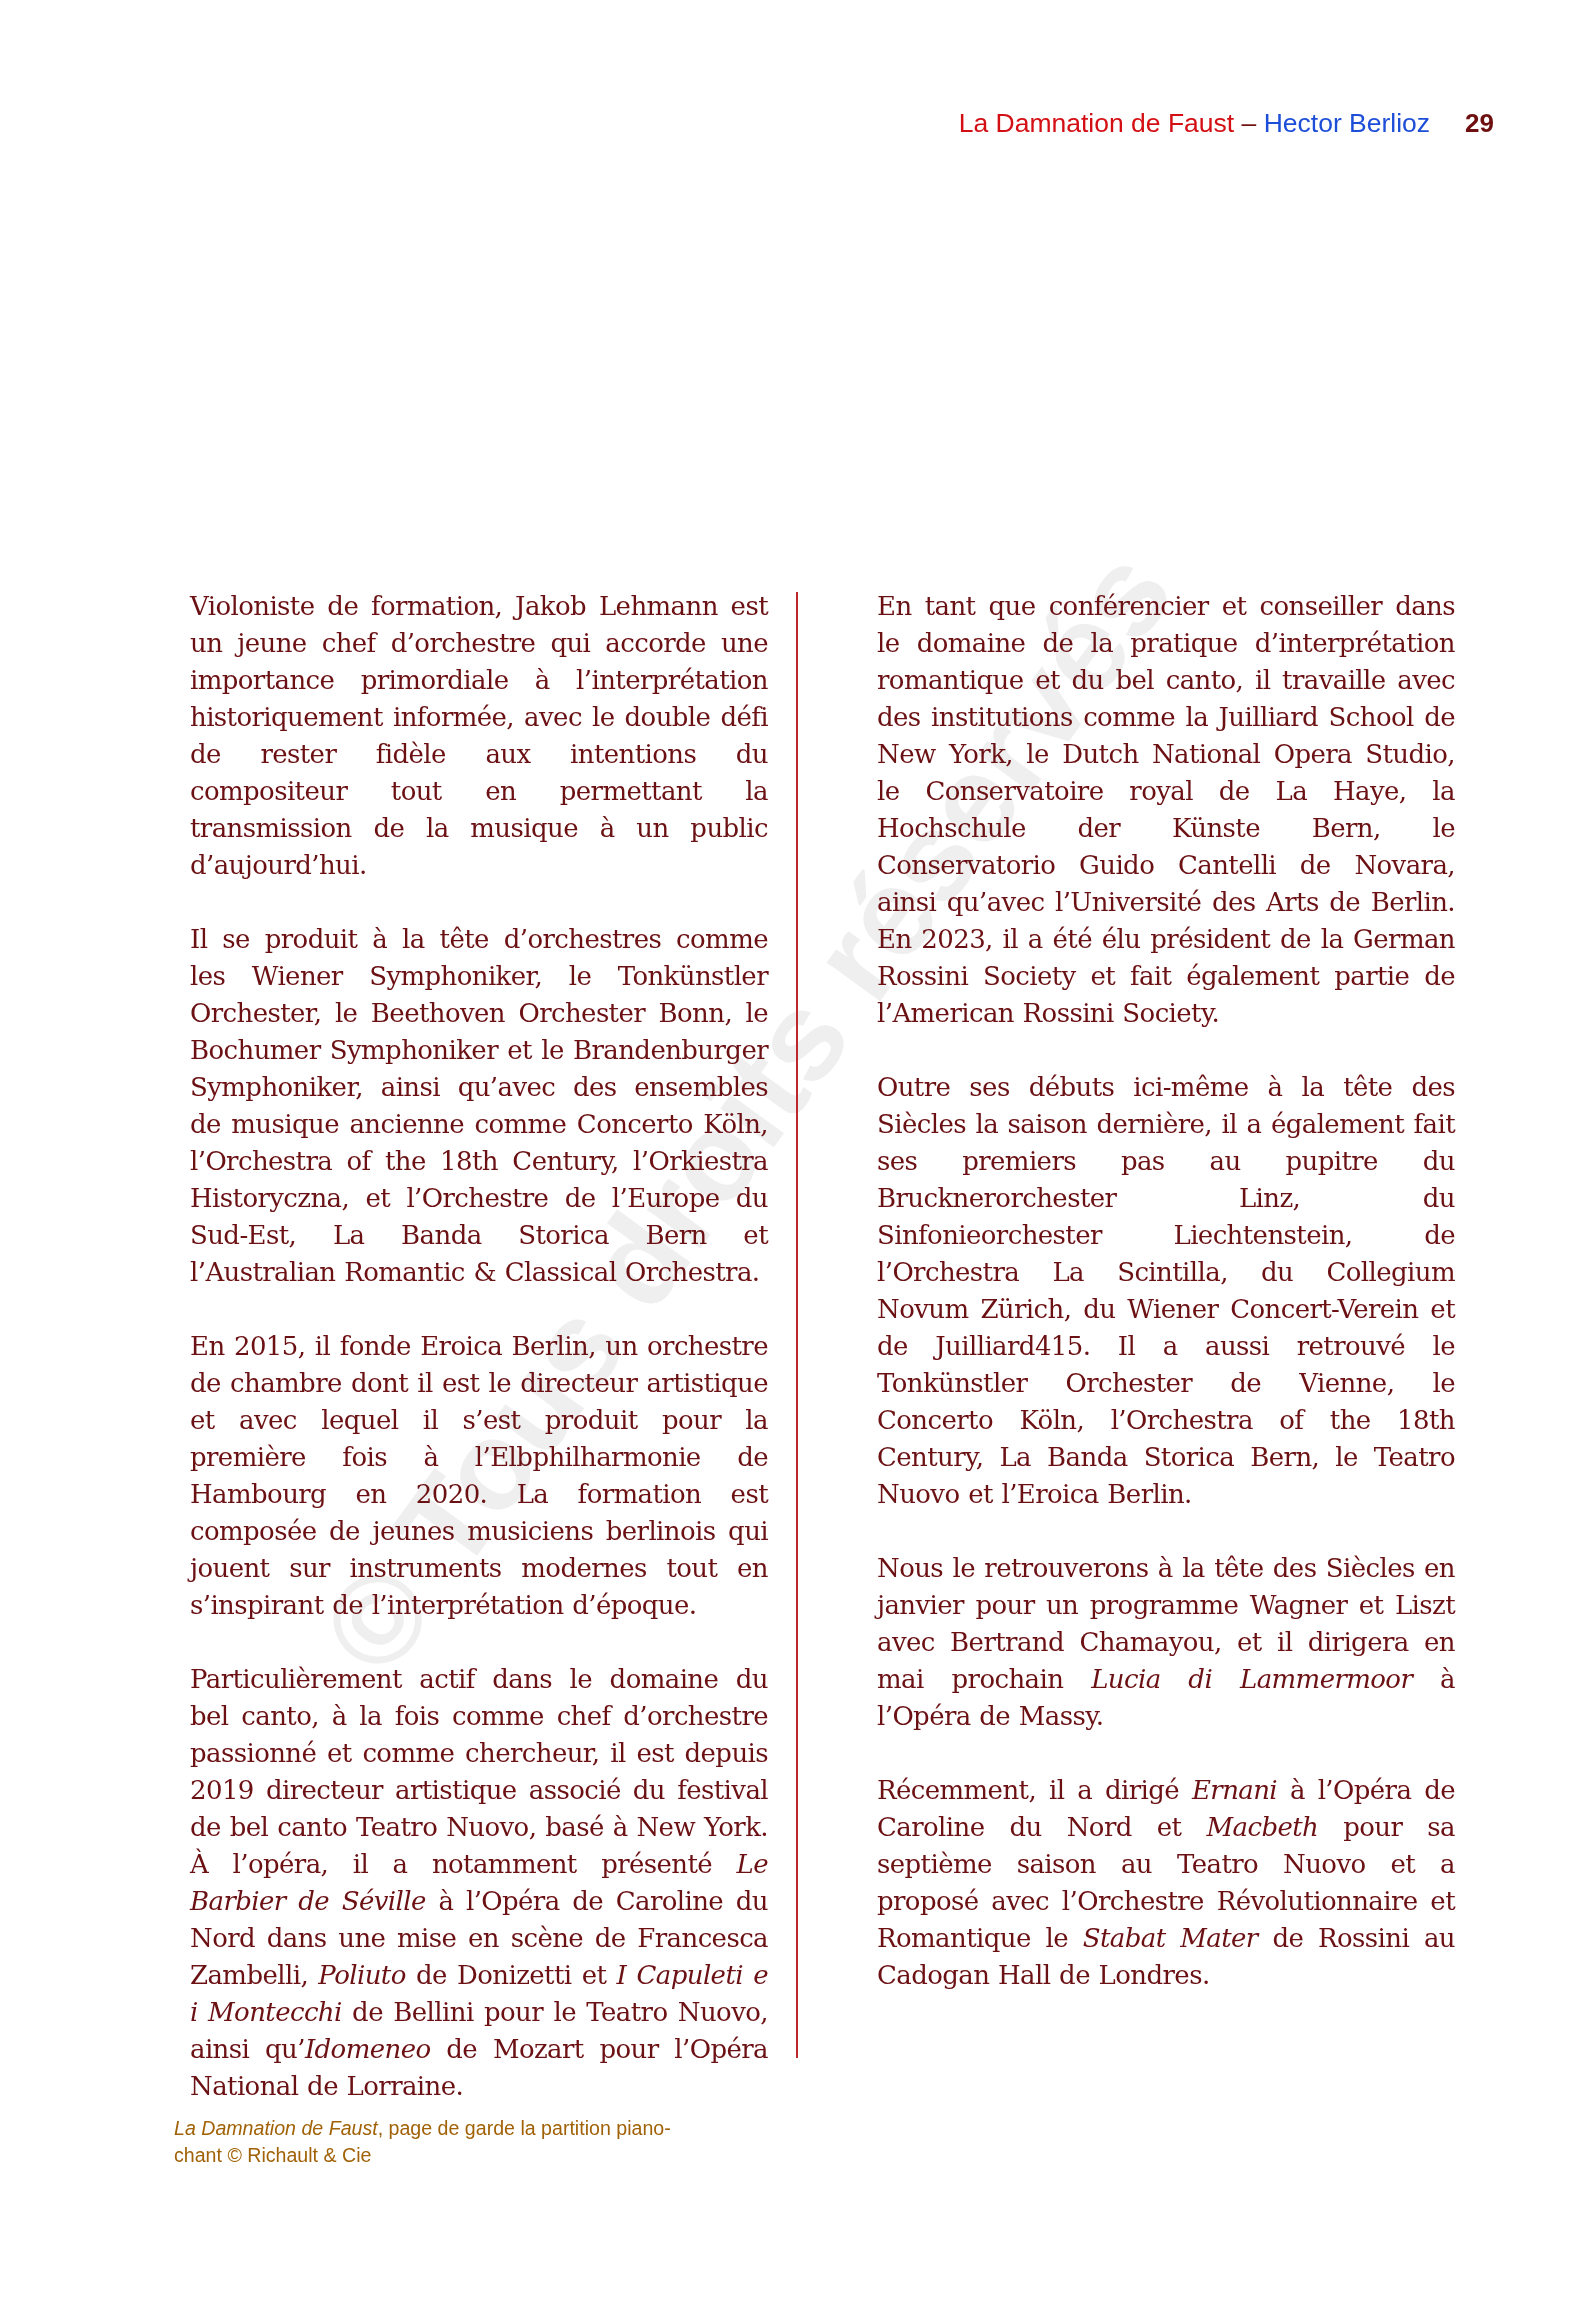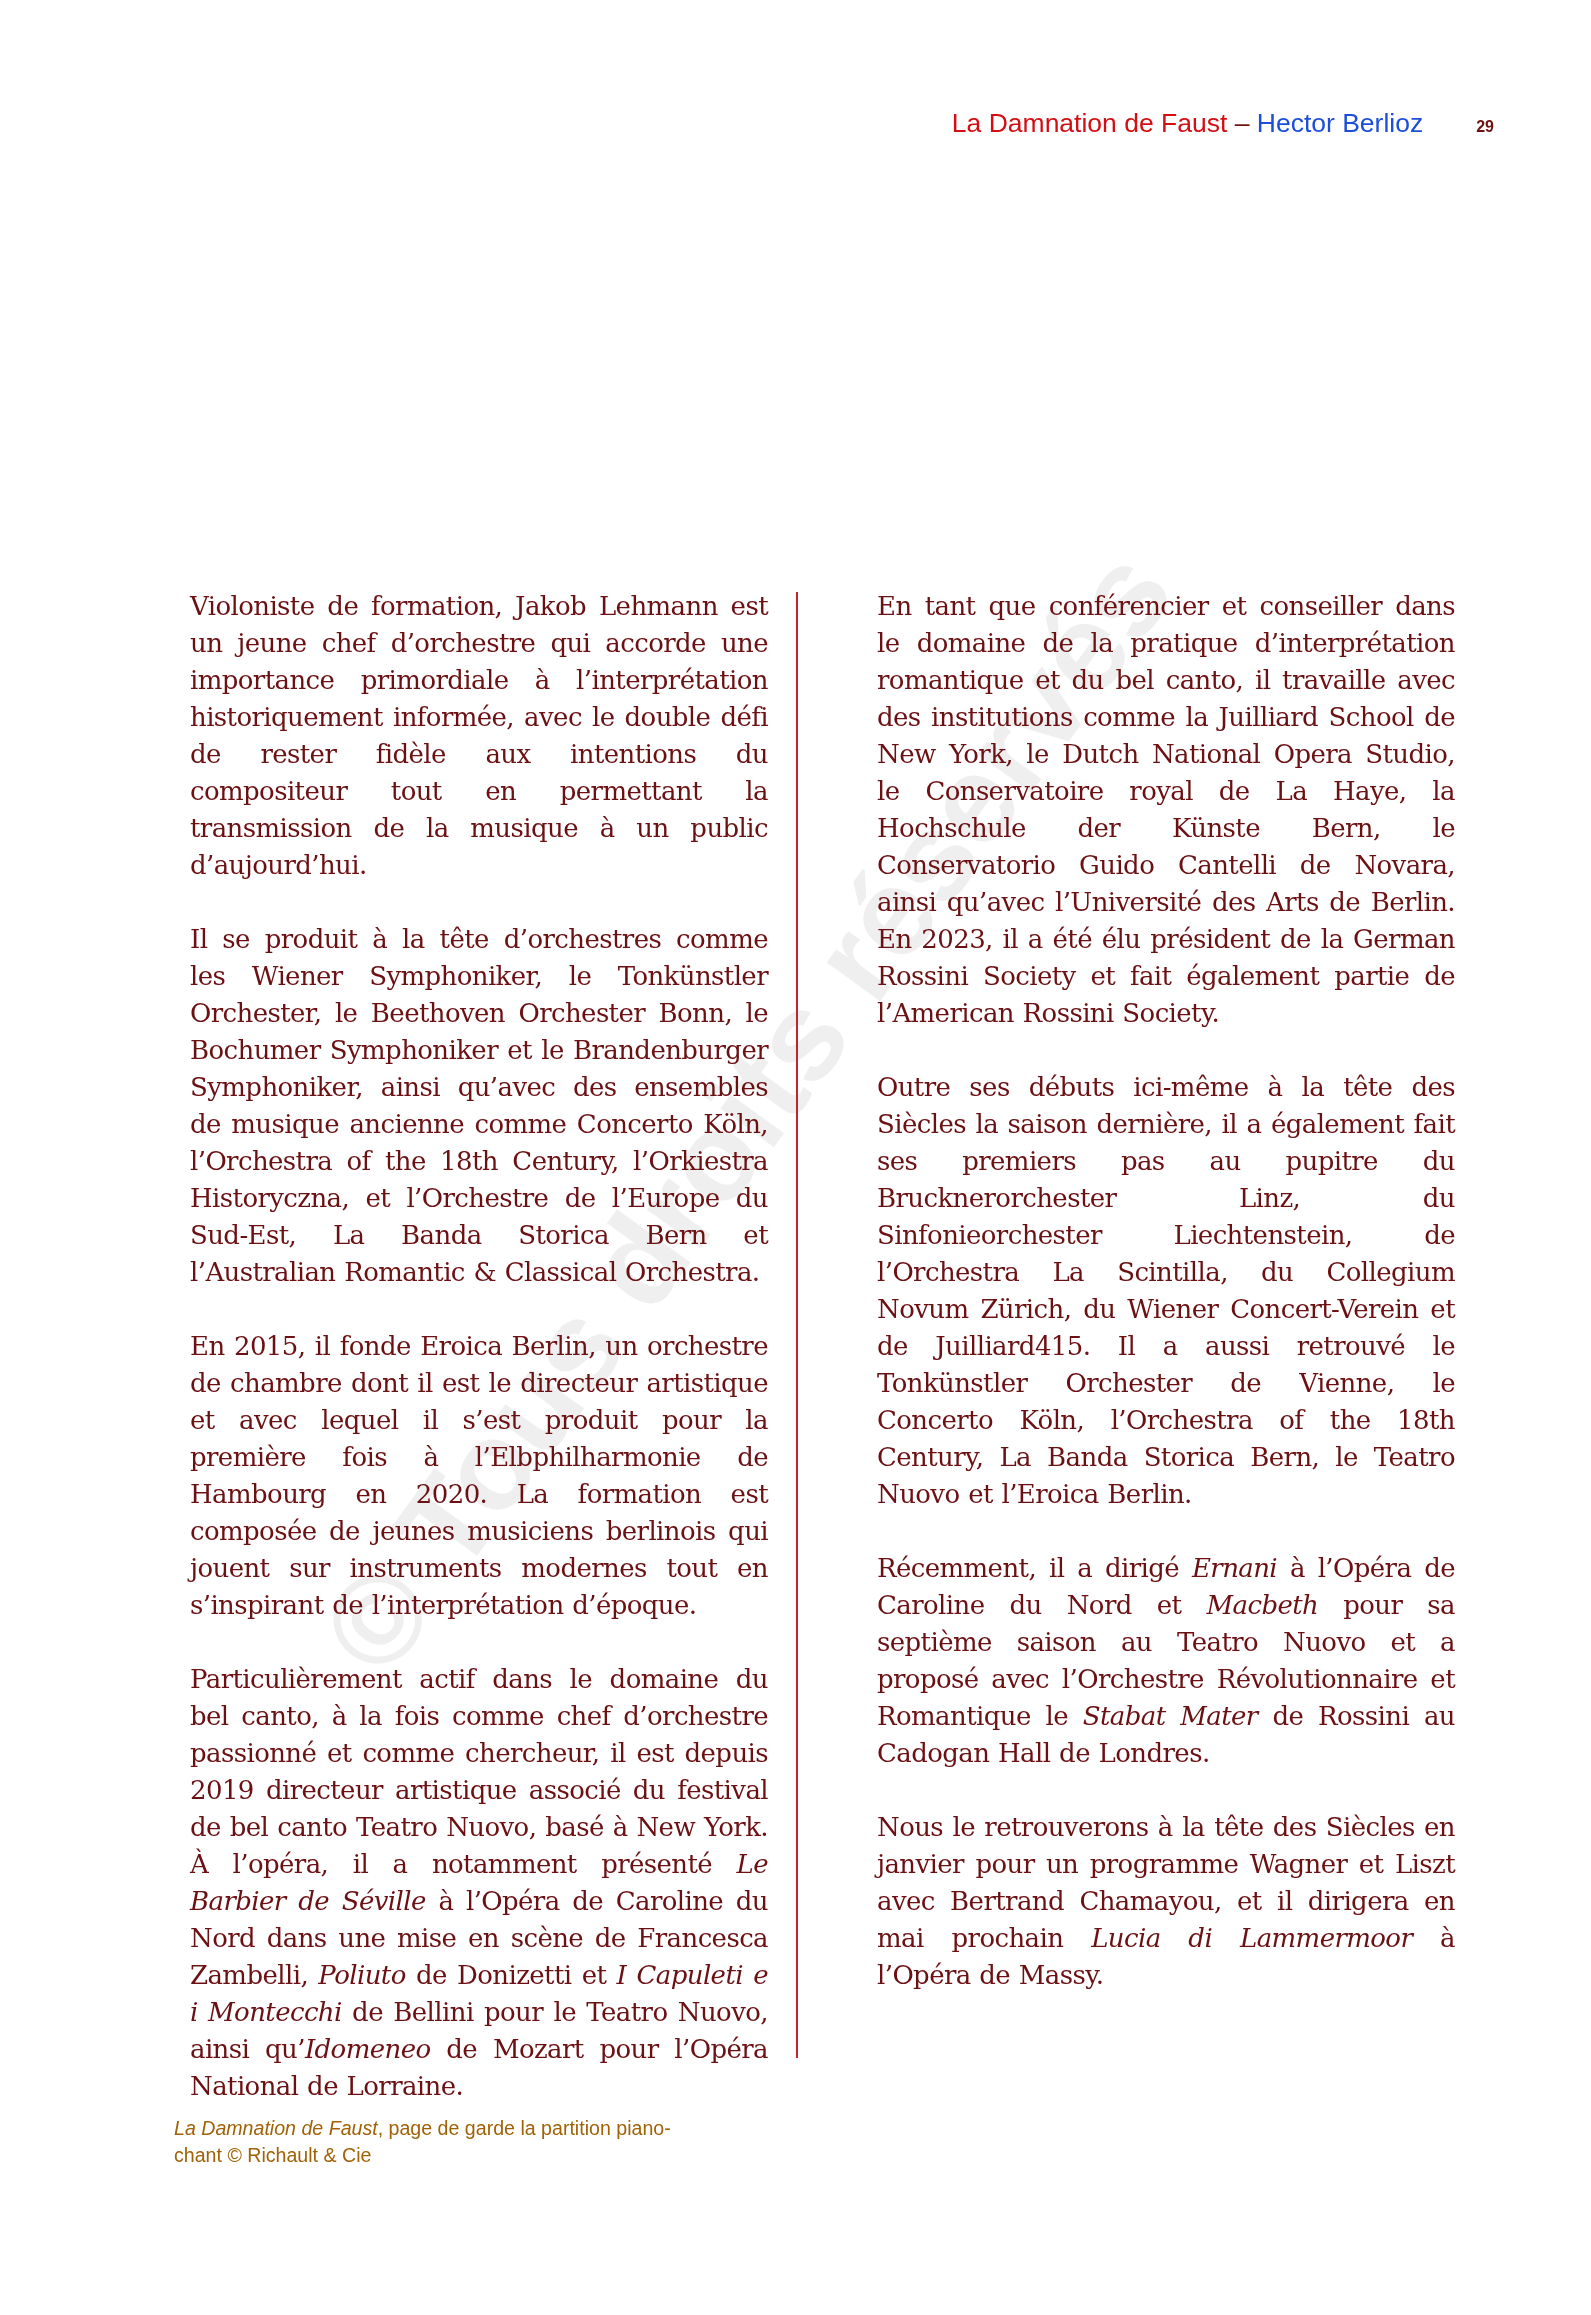--- a/index.html
+++ b/index.html
@@ -7,21 +7,21 @@
   .page { position: absolute; left: 0; top: 0; width: 1592px; height: 2315px; background: #fff; }
 
   .running-head {
     position: absolute; top: 106px; right: 98px;
     font-family: "Liberation Sans", sans-serif; font-size: 26.5px; line-height: 35px;
     white-space: nowrap; color: #6e1010;
   }
   .running-head .work { color: #d40f14; font-weight: 500; }
   .running-head .sep { color: #6e1010; }
   .running-head .composer { color: #1d4ed8; }
-  .running-head .pageno { color: #6e1010; font-weight: 700; margin-left: 53px; font-size: 16px; }
+  .running-head .pageno { color: #6e1010; font-weight: 700; margin-left: 35px; font-size: 26px; }
 
   .person { position: absolute; left: 174px; top: 396px; color: #6e1010; font-family: "Liberation Sans", sans-serif; }
   .person .name { font-size: 35px; font-weight: 700; line-height: 45px; letter-spacing: 0.2px; }
   .person .role { font-size: 26.5px; line-height: 35px; margin-top: 2px; }
 
   .col {
     position: absolute; top: 588px; width: 594px;
     font-family: "DejaVu Serif", "Liberation Serif", serif;
     font-size: 26px; line-height: 37px; color: #6b1013;
     text-align: justify; hyphens: none;
@@ -64,22 +64,22 @@
     <p>Il se produit à la tête d’orchestres comme les Wiener Symphoniker, le Tonkünstler Orchester, le Beethoven Orchester Bonn, le Bochumer Symphoniker et le Brandenburger Symphoniker, ainsi qu’avec des ensembles de musique ancienne comme Concerto Köln, l’Orchestra of the 18th Century, l’Orkiestra Historyczna, et l’Orchestre de l’Europe du Sud-Est, La Banda Storica Bern et l’Australian Romantic &amp; Classical Orchestra.</p>
     <p>En 2015, il fonde Eroica Berlin, un orchestre de chambre dont il est le directeur artistique et avec lequel il s’est produit pour la première fois à l’Elbphilharmonie de Hambourg en 2020. La formation est composée de jeunes musiciens berlinois qui jouent sur instruments modernes tout en s’inspirant de l’interprétation d’époque.</p>
     <p><span>Particulièrement actif dans le domaine du bel canto, à la fois comme chef d’orchestre passionné et comme chercheur, il est depuis 2019 directeur artistique associé du festival de bel canto Teatro Nuovo, basé à New York. À l’opéra, il a notamment présenté </span><i>Le Barbier de Séville</i><span> à l’Opéra de Caroline du Nord dans une mise en scène de Francesca Zambelli, </span><i>Poliuto</i><span> de Donizetti et </span><i>I Capuleti e i Montecchi</i><span> de Bellini pour le Teatro Nuovo, ainsi qu’</span><i>Idomeneo</i><span> de Mozart pour l’Opéra National de Lorraine.</span></p>
   </div>
 
   <div class="divider"></div>
 
   <div class="col col-right">
     <p>En tant que conférencier et conseiller dans le domaine de la pratique d’interprétation romantique et du bel canto, il travaille avec des institutions comme la Juilliard School de New York, le Dutch National Opera Studio, le Conservatoire royal de La Haye, la Hochschule der Künste Bern, le Conservatorio Guido Cantelli de Novara, ainsi qu’avec l’Université des Arts de Berlin. En 2023, il a été élu président de la German Rossini Society et fait également partie de l’American Rossini Society.</p>
     <p>Outre ses débuts ici-même à la tête des Siècles la saison dernière, il a également fait ses premiers pas au pupitre du Brucknerorchester Linz, du Sinfonieorchester Liechtenstein, de l’Orchestra La Scintilla, du Collegium Novum Zürich, du Wiener Concert-Verein et de Juilliard415. Il a aussi retrouvé le Tonkünstler Orchester de Vienne, le Concerto Köln, l’Orchestra of the 18th Century, La Banda Storica Bern, le Teatro Nuovo et l’Eroica Berlin.</p>
+    <p><span>Nous le retrouverons à la tête des Siècles en janvier pour un programme Wagner et Liszt avec Bertrand Chamayou, et il dirigera en mai prochain </span><i>Lucia di Lammermoor</i><span> à l’Opéra de Massy.</span></p>
     <p><span>Récemment, il a dirigé </span><i>Ernani</i><span> à l’Opéra de Caroline du Nord et </span><i>Macbeth</i><span> pour sa septième saison au Teatro Nuovo et a proposé avec l’Orchestre Révolutionnaire et Romantique le </span><i>Stabat Mater</i><span> de Rossini au Cadogan Hall de Londres.</span></p>
-    <p><span>Nous le retrouverons à la tête des Siècles en janvier pour un programme Wagner et Liszt avec Bertrand Chamayou, et il dirigera en mai prochain </span><i>Lucia di Lammermoor</i><span> à l’Opéra de Massy.</span></p>
   </div>
 
   <div class="caption">
     <i>La Damnation de Faust</i><span>, page de garde la partition piano-chant © Richault &amp; Cie</span>
   </div>
 
 </div>
 
 
 </body></html>

